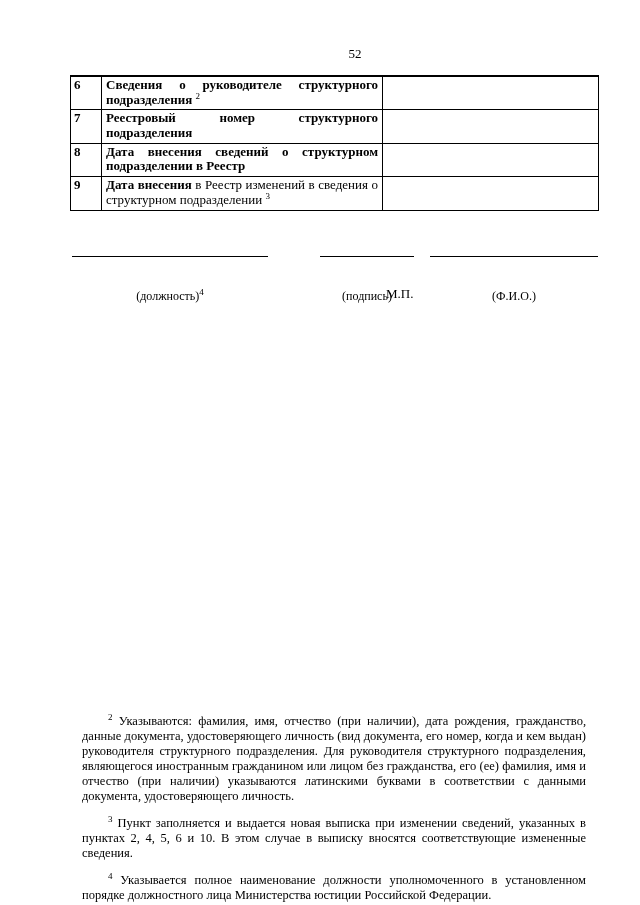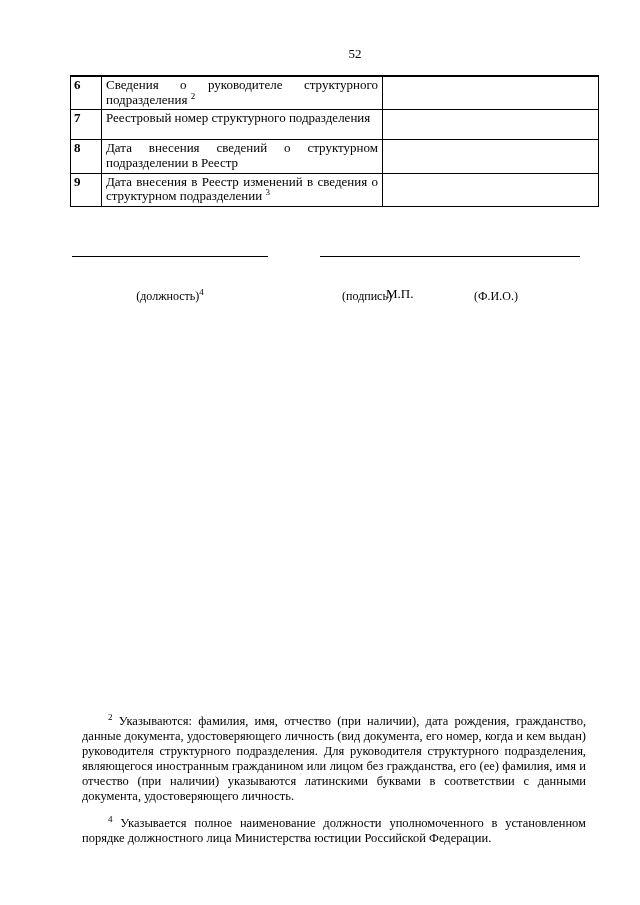--- a/index.html
+++ b/index.html
@@ -35,21 +35,21 @@
     vertical-align: top;
     padding: 1px 4px 2px 4px;
     font-size: 13px;
     line-height: 1.13;
     height: 30px;
   }
   .doc-table tr:first-child td { border-top: 2px solid #000; }
   td.num { width: 31px; font-weight: bold; padding-left: 3px; }
   td.desc { width: 281px; text-align: justify; }
   td.val { width: 216px; }
-  .b { font-weight: normal; }
+  .b { font-weight: bold; }
   sup { font-size: 9px; line-height: 0; }
   .sig {
     position: absolute;
     top: 246px;
     text-align: center;
     font-size: 12px;
   }
   .sig .line { height: 11px; border-bottom: 1px solid #000; }
   .sig .label { padding-top: 1px; margin-top: 31px; }
   .stamp {
@@ -104,25 +104,26 @@
   <div class="sig" style="left:72px; width:196px;">
     <div class="line"></div>
     <div class="label"><span>(должность)</span><sup>4</sup></div>
   </div>
 
   <div class="sig" style="left:320px; width:94px;">
     <div class="line"></div>
     <div class="label">(подпись)</div>
   </div>
 
-  <div class="sig" style="left:412px; width:168px;">
+  <div class="sig" style="left:430px; width:168px;">
     <div class="line"></div>
     <div class="label">(Ф.И.О.)</div>
   </div>
 
   <div class="stamp">М.П.</div>
 
   <div class="footnotes">
     <p class="fn"><sup>2</sup> <span>Указываются: фамилия, имя, отчество (при наличии), дата рождения, гражданство, данные документа, удостоверяющего личность (вид документа, его номер, когда и кем выдан) руководителя структурного подразделения. Для руководителя структурного подразделения, являющегося иностранным гражданином или лицом без гражданства, его (ее) фамилия, имя и отчество (при наличии) указываются латинскими буквами в соответствии с данными документа, удостоверяющего личность.</span></p>
+    <p class="fn"><sup>3</sup> <span>Пункт заполняется и выдается новая выписка при изменении сведений, указанных в пунктах 2, 4, 5, 6 и 10. В этом случае в выписку вносятся соответствующие измененные сведения.</span></p>
     <p class="fn"><sup>4</sup> <span>Указывается полное наименование должности уполномоченного в установленном порядке должностного лица Министерства юстиции Российской Федерации.</span></p>
   </div>
 
 </div>
 
 </body></html>

